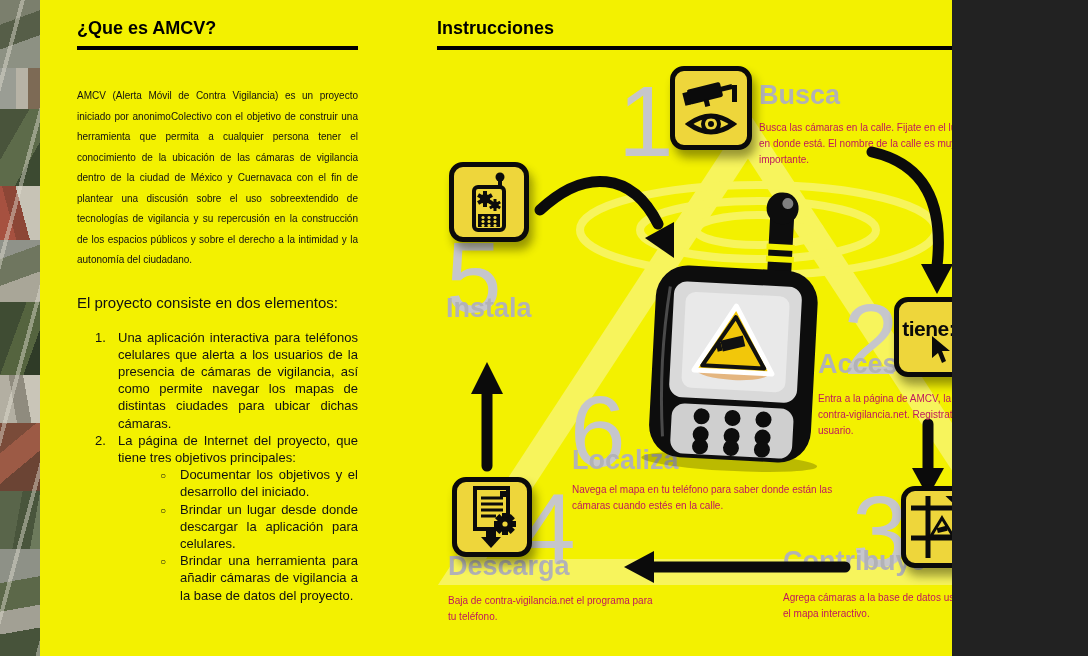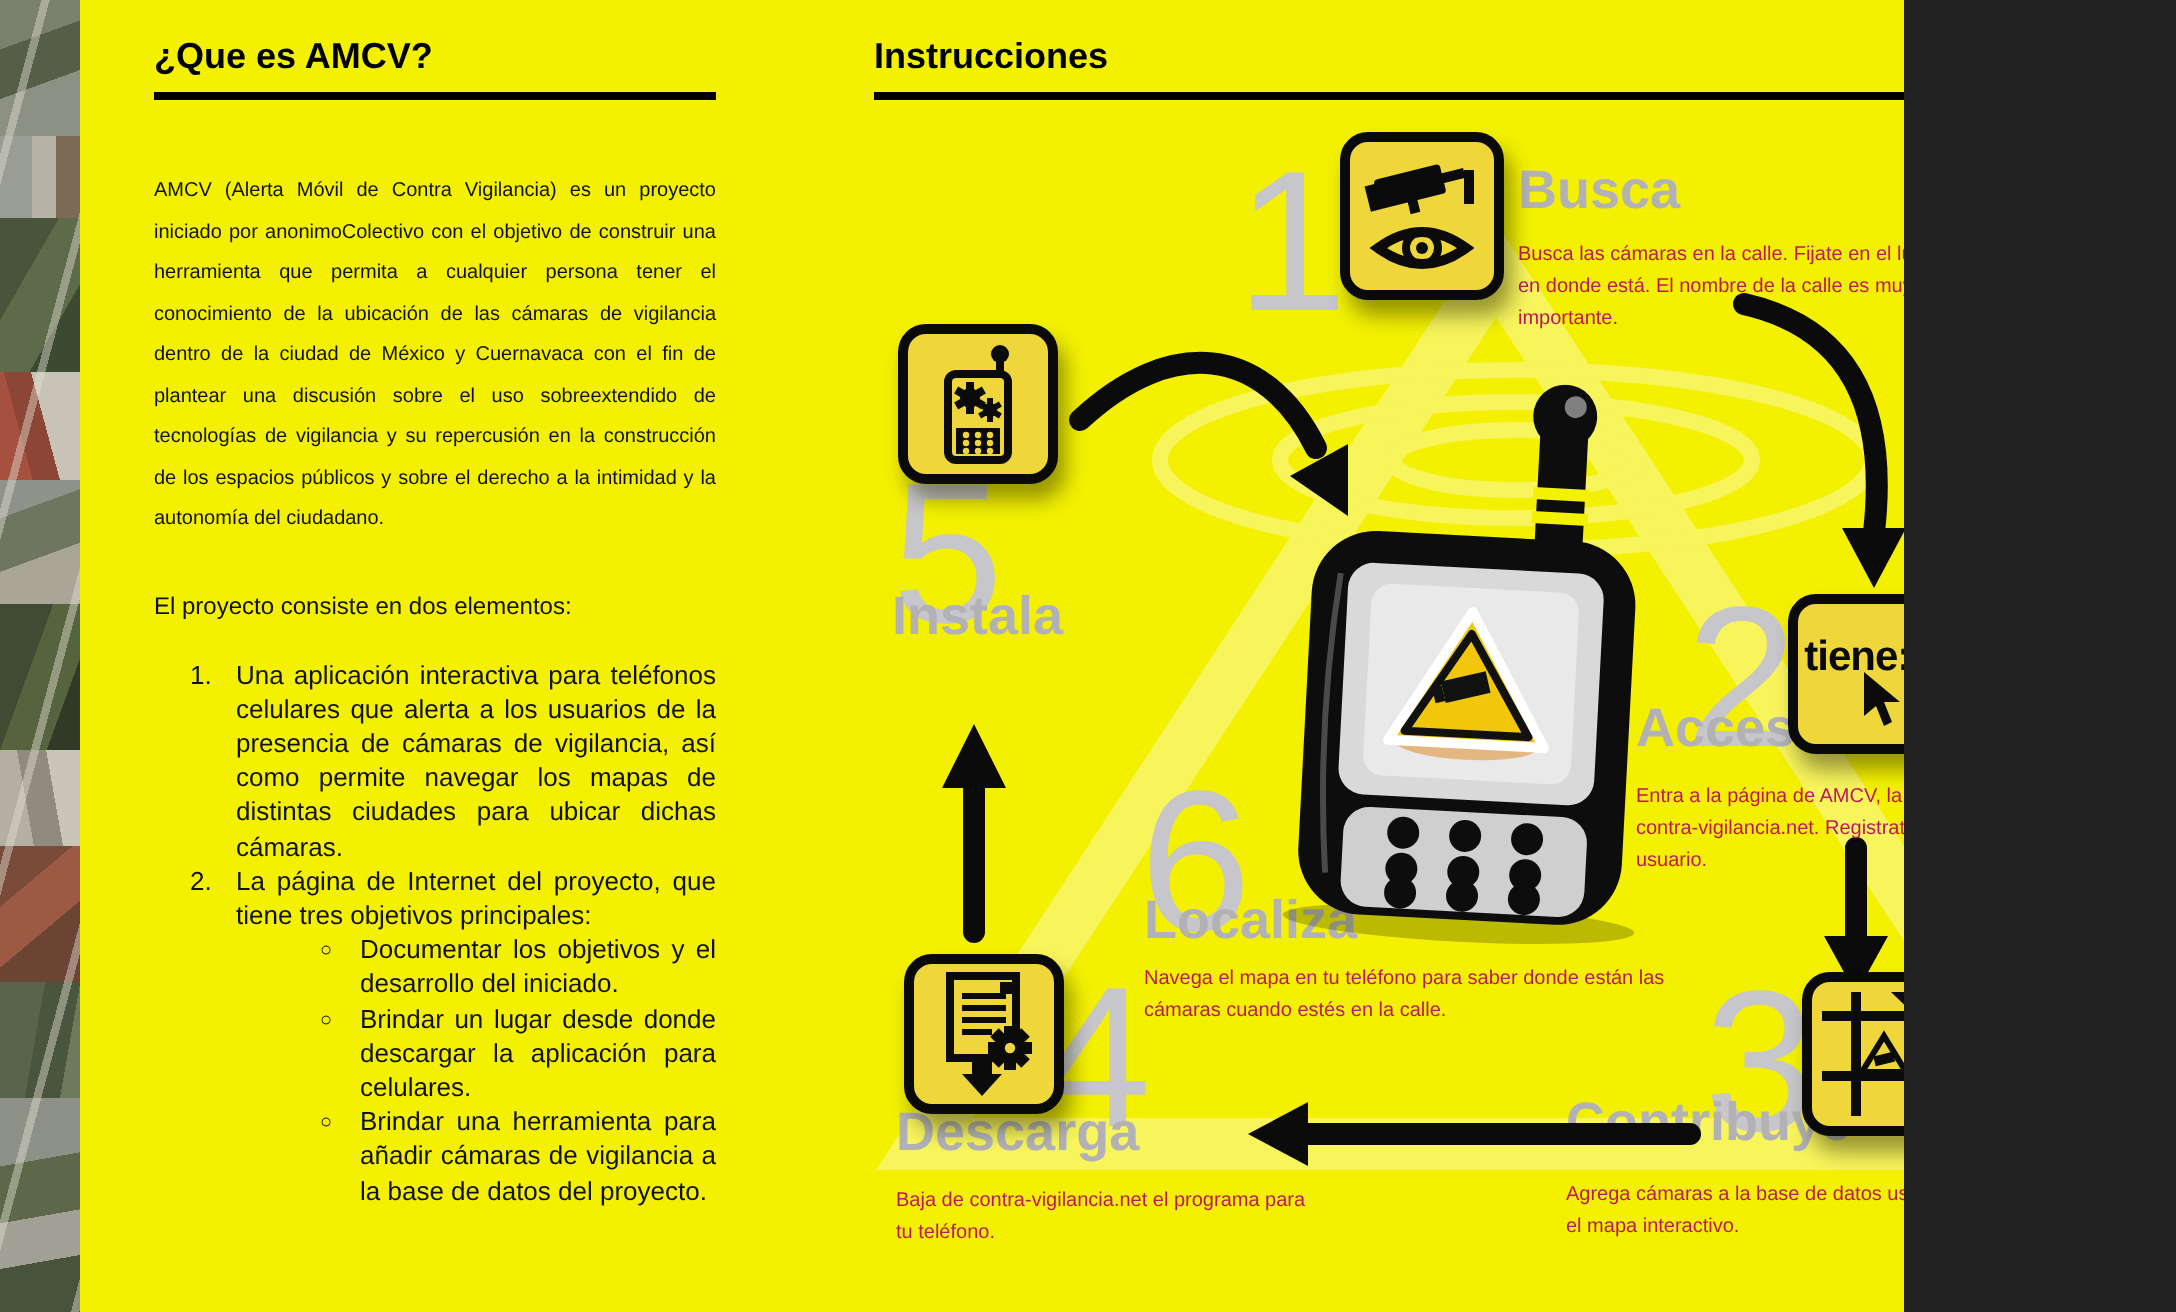--- a/index.html
+++ b/index.html
@@ -29,21 +29,21 @@
 
   
   .heading{position:absolute;top:18px;margin:0;font-size:18px;font-weight:bold;color:#000;
            padding-bottom:7px;border-bottom:4px solid #000;z-index:5;}
   .heading-left{left:77px;width:281px;}
   .heading-right{left:437px;width:563px;}
 
   
   .about{position:absolute;left:77px;top:72px;width:281px;z-index:5;}
   .intro{margin:14px 0 0 0;font-size:10px;line-height:20.5px;text-align:justify;}
-  .lead{margin:22px 0 0 0;font-size:12px;line-height:20px;}
+  .lead{margin:22px 0 0 0;font-size:15px;line-height:20px;}
   .olist{margin-top:16px;padding-left:18px;font-size:13px;line-height:17.2px;}
   .li{display:flex;text-align:justify;}
   .li .marker{flex:0 0 23px;}
   .subli{display:flex;margin-left:65px;text-align:justify;}
   .subli .marker{flex:0 0 20px;font-size:10px;padding-top:1px;}
 
   
   .big-num{position:absolute;font-size:100px;line-height:.78;color:#c6c6cb;z-index:3;}
   .step-title{position:absolute;font-size:27px;font-weight:bold;color:#b2b2b6;z-index:4;white-space:nowrap;text-align:center;}
   .step-desc{position:absolute;font-size:10px;line-height:16px;color:#be185d;z-index:5;}

